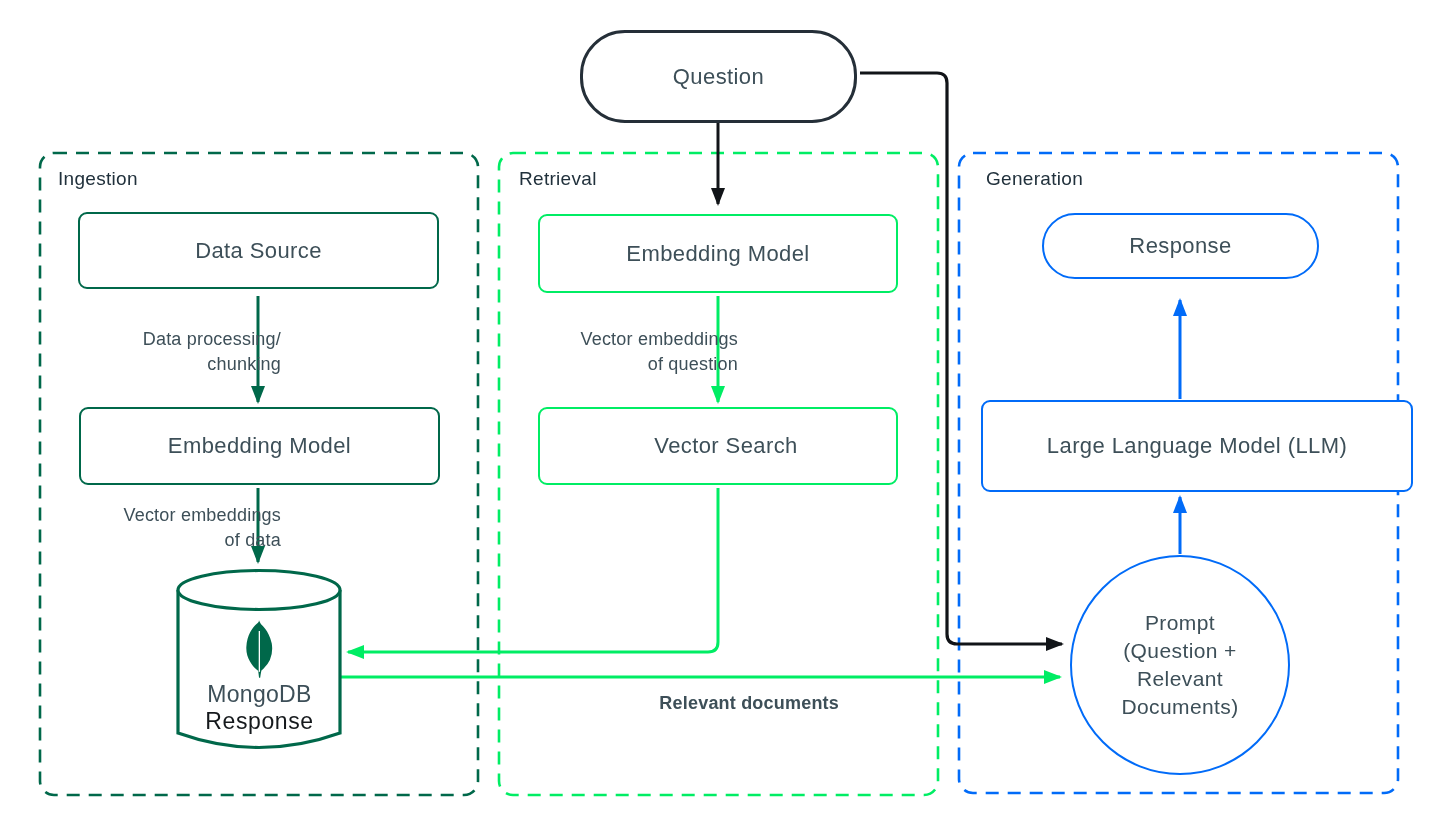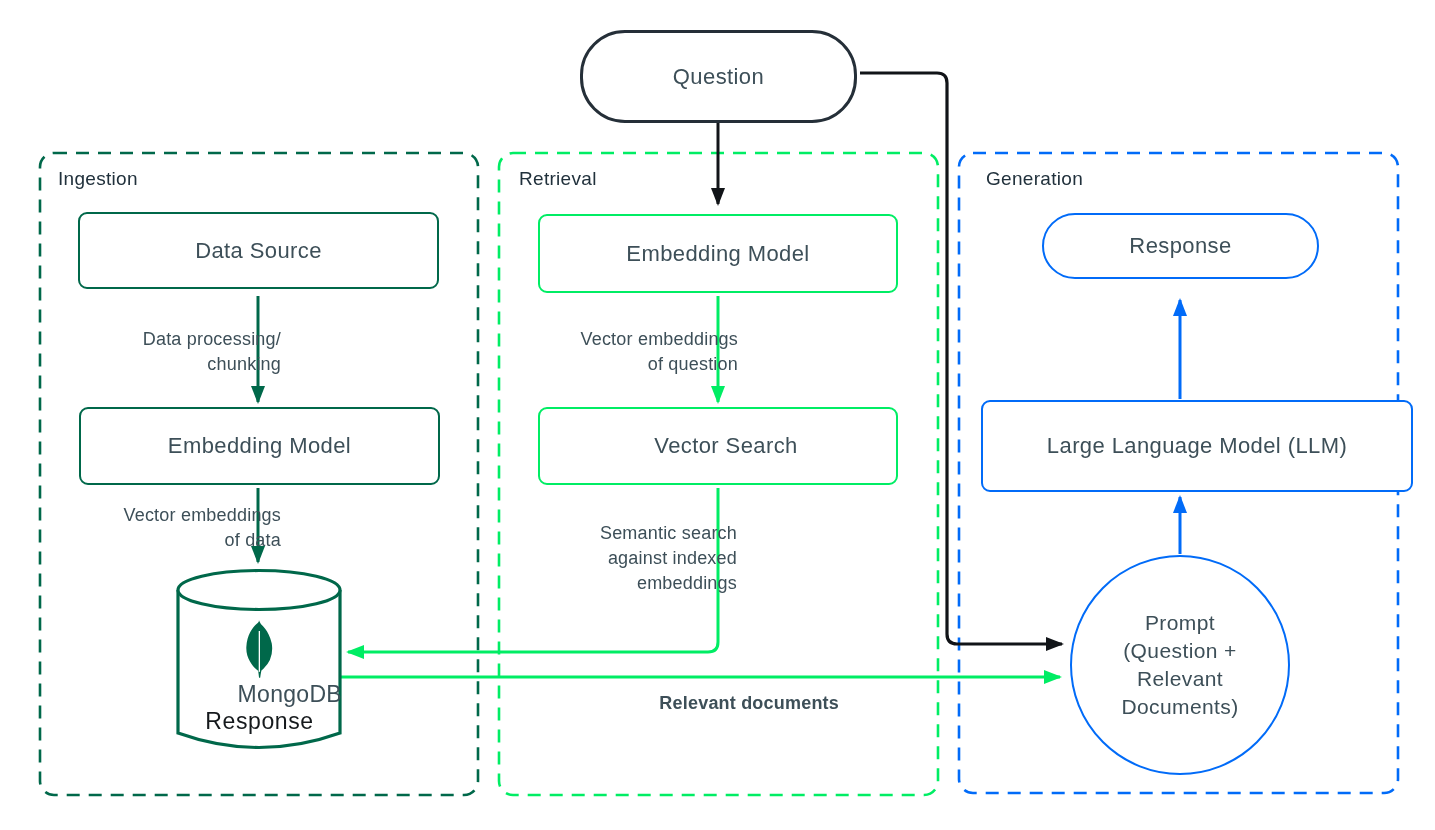--- a/index.html
+++ b/index.html
@@ -21,21 +21,21 @@
   .b-blue{border:2.5px solid var(--blue);}
   .pill{border-radius:45px;}
   .pill-ink{border:3px solid #252F38;}
   .circle{border-radius:50%;flex-direction:column;font-size:21px;line-height:28px;}
   .circle span{display:block;}
   .edge-label{position:absolute;z-index:3;width:240px;text-align:right;
     font-size:18px;line-height:25px;color:var(--slate);letter-spacing:.2px;}
   .edge-label span{display:block;}
   .cyl-text{position:absolute;z-index:3;left:177px;top:681px;width:165px;text-align:center;
     font-size:23px;line-height:27px;letter-spacing:.3px;}
-  .cyl-text .l1{display:block;color:var(--slate);text-align:right;}
+  .cyl-text .l1{display:block;color:var(--slate);}
   .cyl-text .l2{display:block;color:var(--cluster);letter-spacing:.6px;}
 </style>
 </head>
 <body>
 
 <div class="stage">
 
   <svg class="overlay" width="1435" height="830" viewBox="0 0 1435 830">
     <defs>
       <marker id="mBlack" markerUnits="userSpaceOnUse" markerWidth="18" markerHeight="14" refX="16" refY="7" orient="auto">
@@ -114,23 +114,18 @@
   <div class="edge-label" style="left:41px;top:503px;">
     <span>Vector embeddings</span>
     <span>of data</span>
   </div>
 
   <div class="edge-label" style="left:498px;top:327px;">
     <span>Vector embeddings</span>
     <span>of question</span>
   </div>
 
-  <div class="edge-label" style="left:497px;top:521px;">
-    <span>Semantic search</span>
-    <span>against indexed</span>
-    <span>embeddings</span>
-  </div>
 
   <div class="edge-label" style="left:599px;top:691px;font-weight:bold;">
     <span>Relevant documents</span>
   </div>
 
 </div>
 
 </body></html>

